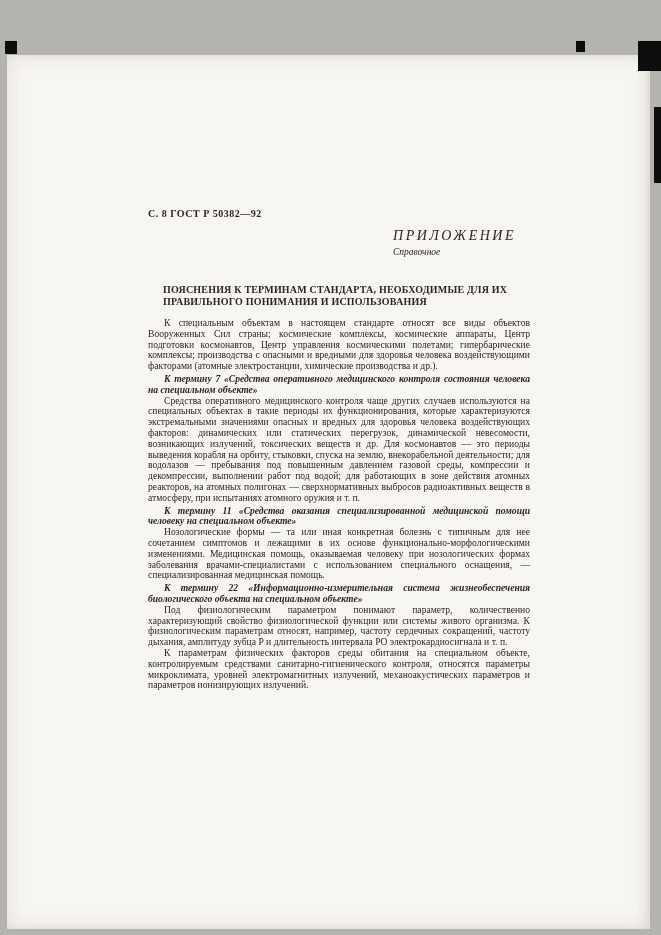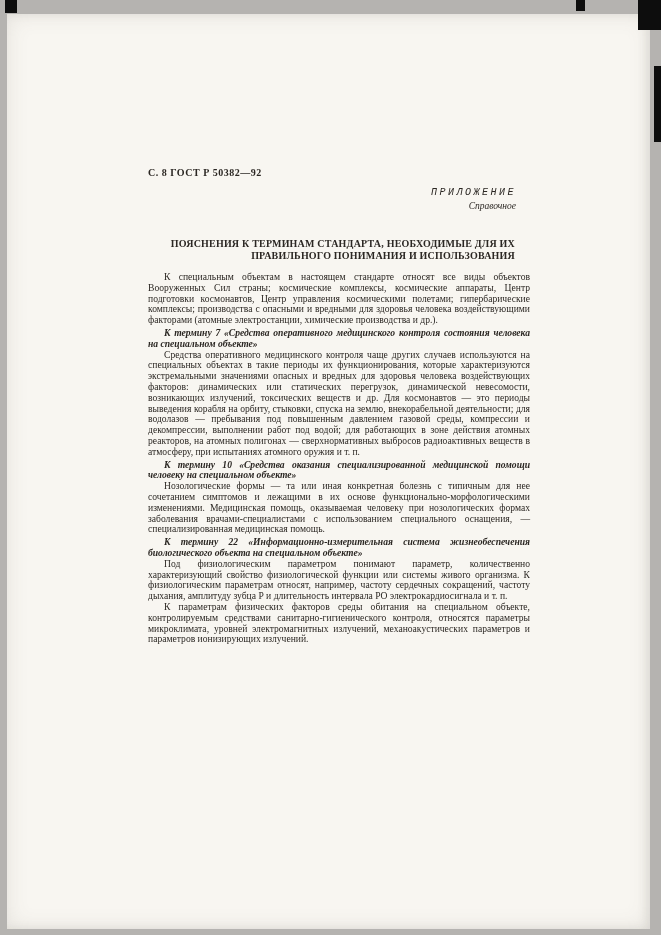--- a/index.html
+++ b/index.html
@@ -3,21 +3,21 @@
 <meta charset="utf-8">
 <style>
   * { margin:0; padding:0; box-sizing:border-box; }
   html, body { width:661px; height:935px; }
   body {
     position:relative;
     overflow:hidden;
     background: var(--outer, #b5b3b0);
     font-family: "Liberation Serif", serif;
   }
-  .scan { position:absolute; inset:0; }
+  .scan { position:absolute; inset:0;margin-top:41px; }
   .page {
     position:absolute;
     left:7px; top:14px; right:11px; bottom:6px;
     background: var(--paper, #f8f6f1);
     box-shadow: inset 0 0 22px rgba(90,85,75,0.12), inset -4px 0 8px rgba(90,85,75,0.10);
   }
   .artifact { position:absolute; background: var(--artifact, #0d0d0d); z-index:3; }
   .a-tl { left:5px;  top:0;    width:12px; height:13px; }
   .a-tm { left:576px; top:0;   width:9px;  height:11px; }
   .a-tr { right:0;  top:0;     width:23px; height:30px; }
@@ -28,27 +28,27 @@
     left:141px; top:153px; width:382px;
     color: var(--ink, #2b2723);
   }
   .page-header {
     font-weight:bold;
     font-size:10px;
     letter-spacing:0.5px;
   }
   .appendix { text-align:right; margin-top:9px; padding-right:14px; }
   .appendix-inner { display:inline-block; text-align:left; }
-  .appendix-label { font-style:italic; font-size:10px; letter-spacing:2.5px;font-family:Liberation Mono, monospace; }
-  .appendix-kind  { font-style:italic; font-size:9.5px; margin-top:3px;text-align:right; }
+  .appendix-label { font-style:italic; font-size:14px; letter-spacing:2.5px; }
+  .appendix-kind  { font-style:italic; font-size:9.5px; margin-top:3px; }
 
   .title {
     font-size:10px;
     font-weight:bold;
-    text-align:right;
+    text-align:left;
     margin:25px auto 10px auto;
     width:352px;
     line-height:12px;
     letter-spacing:0.2px;
   }
 
   .term, .body {
     font-size:9.6px;
     line-height:10.8px;
     text-align:justify;
@@ -84,21 +84,21 @@
 
       <section>
         <p class="term">К термину 7 «Средства оперативного медицинского контроля состояния человека на специальном объекте»</p>
         <p class="body">Средства оперативного медицинского контроля чаще других случаев используются на специальных объектах в такие периоды их функционирования, которые характеризуются экстремальными значениями опасных и вредных для здоровья человека воздействующих факторов: динамических или статических перегрузок, динамической невесомости, возникающих излучений, токсических веществ и др. Для космонавтов — это периоды выведения корабля на орбиту, стыковки, спуска на землю, внекорабельной деятельности; для водолазов — пребывания под повышенным давлением газовой среды, компрессии и декомпрессии, выполнении работ под водой; для работающих в зоне действия атомных реакторов, на атомных полигонах — сверхнормативных выбросов радиоактивных веществ в атмосферу, при испытаниях атомного оружия и т. п.</p>
       </section>
 
       <section>
       </section>
 
       <section>
-        <p class="term">К термину 10 «Средства оказания специализированной медицинской помощи человеку на специальном объекте»</p>
+        <p class="term">К термину 11 «Средства оказания специализированной медицинской помощи человеку на специальном объекте»</p>
         <p class="body">Нозологические формы — та или иная конкретная болезнь с типичным для нее сочетанием симптомов и лежащими в их основе функционально-морфологическими изменениями. Медицинская помощь, оказываемая человеку при нозологических формах заболевания врачами-специалистами с использованием специального оснащения, — специализированная медицинская помощь.</p>
       </section>
 
       <section>
         <p class="term">К термину 22 «Информационно-измерительная система жизнеобеспечения биологического объекта на специальном объекте»</p>
         <p class="body">Под физиологическим параметром понимают параметр, количественно характеризующий свойство физиологической функции или системы живого организма. К физиологическим параметрам относят, например, частоту сердечных сокращений, частоту дыхания, амплитуду зубца Р и длительность интервала РО электрокардиосигнала и т. п.</p>
       </section>
 
       <section>
         <p class="body">К параметрам физических факторов среды обитания на специальном объекте, контролируемым средствами санитарно-гигиенического контроля, относятся параметры микроклимата, уровней электромагнитных излучений, механоакустических параметров и параметров ионизирующих излучений.</p>

